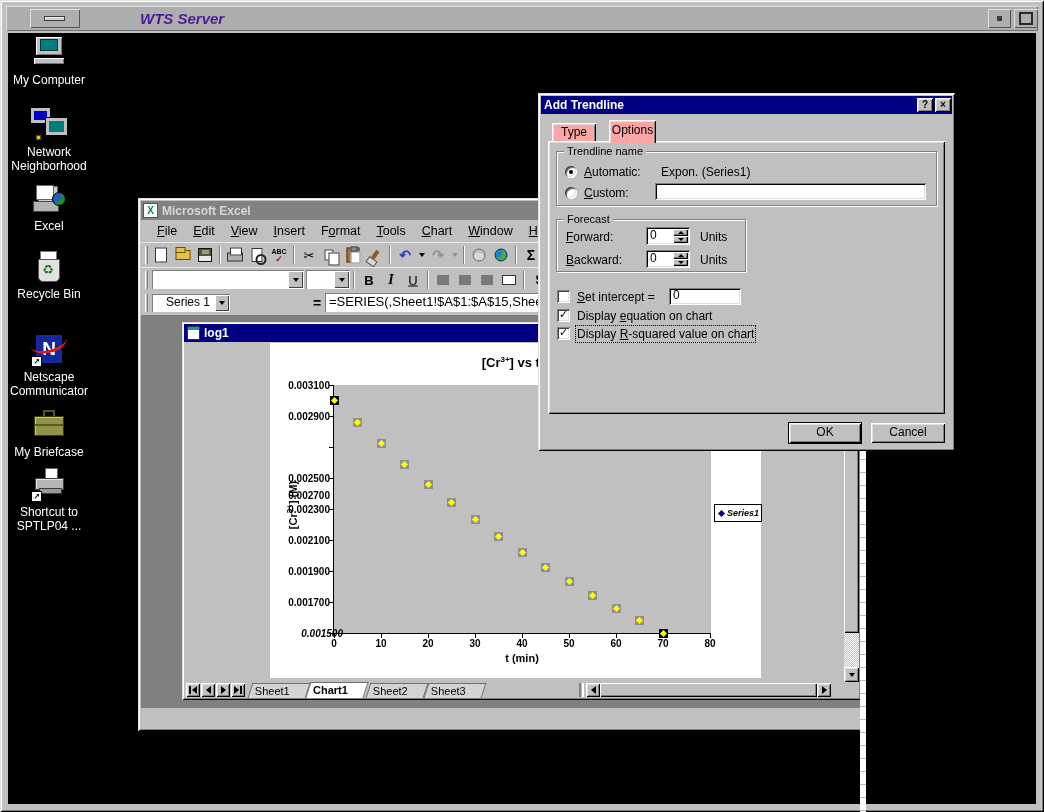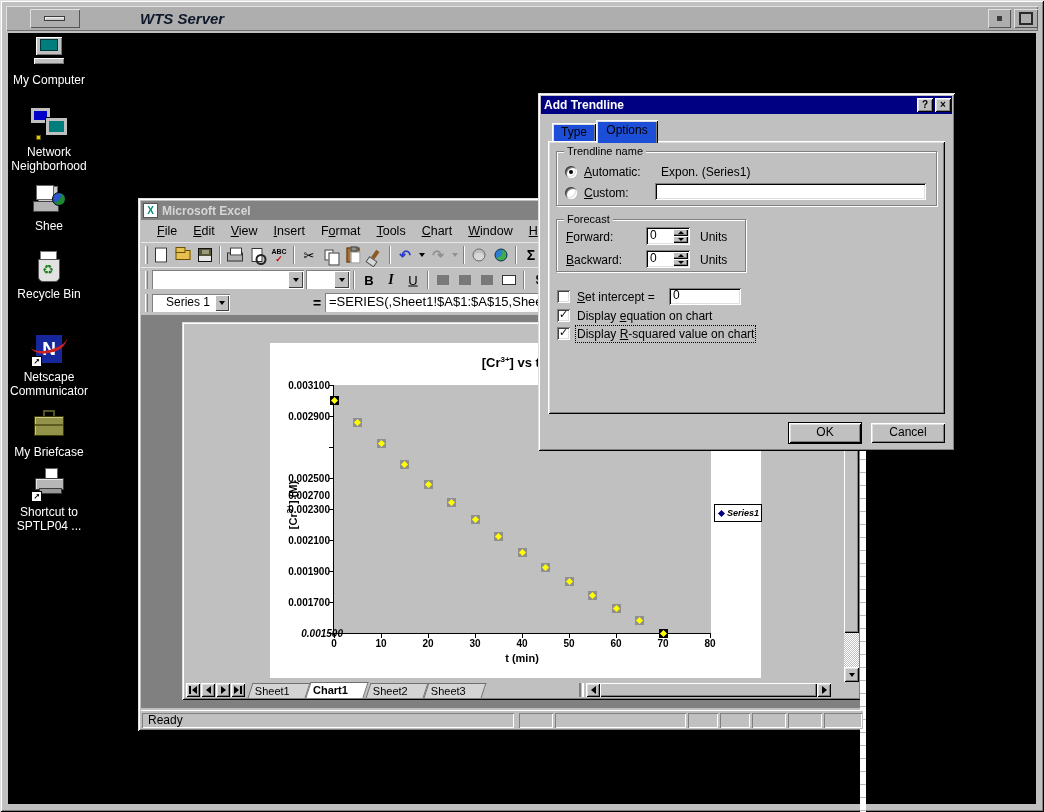--- a/index.html
+++ b/index.html
@@ -4,21 +4,21 @@
 <style>
   *{margin:0;padding:0;box-sizing:border-box}
   html,body{width:1044px;height:812px;background:#000}
   body{font-family:"Liberation Sans","DejaVu Sans",sans-serif;font-size:12px;color:#000;overflow:hidden}
   .abs{position:absolute}
   #stage{position:relative;width:1044px;height:812px;background:#b5b5b5}
   
   .bev-out{box-shadow:inset 1px 1px 0 #dfdfdf,inset -1px -1px 0 #000,inset 2px 2px 0 #fff,inset -2px -2px 0 #808080;background:#c0c0c0}
   
   #wts-titlebar{left:6px;top:6px;width:1032px;height:25px;background:#aeaeae;box-shadow:inset 1px 1px 0 #e0e0e0,inset -1px -1px 0 #6f6f6f}
-  #wts-title{left:134px;top:4px;font-size:15px;font-weight:bold;font-style:italic;color:#0f172a}
+  #wts-title{left:134px;top:4px;font-size:15px;font-weight:bold;font-style:italic;color:#4c1d95}
   .wtsbtn{top:3px;height:19px;background:#aeaeae;box-shadow:inset 1px 1px 0 #e0e0e0,inset -1px -1px 0 #555}
   #desktop{left:8px;top:33px;width:1028px;height:771px;background:#000}
   
   .dicon{left:4px;width:90px;text-align:center;color:#fff;line-height:14px;white-space:pre-line;cursor:default;z-index:5;position:absolute}
   .art{display:block;position:relative;width:36px;height:34px;margin:0 auto 3px}
   .art b{position:absolute;display:block}
   .badge{left:0;top:23px;width:11px;height:11px;background:#fff;border:1px solid #000;font-size:8px;line-height:9px;font-weight:bold;color:#000}
   .badge::before{content:"\2197"}
   .art-my-computer .l1{left:4px;top:0;width:28px;height:20px;background:#c0c0c0;border:1px solid #000;box-shadow:inset 1px 1px 0 #fff,inset -1px -1px 0 #777}
   .art-my-computer .l2{left:9px;top:3px;width:18px;height:12px;background:#007d7d;border:1px solid #003939}
@@ -143,21 +143,21 @@
   .tri-r2{width:0;height:0;border-top:4px solid transparent;border-bottom:4px solid transparent;border-left:5px solid #000}
   .stab{position:absolute;top:1px;height:15px;background:#d4d4d4;border:1px solid #707070;border-bottom:none;transform:skewX(-18deg);font-size:11px}
   .stab span{display:block;transform:skewX(18deg);padding:1px 4px;white-space:nowrap}
   .stab.active{background:#fff;font-weight:bold;z-index:3;top:0;height:16px}
   #ws-sliver{left:719px;top:119px;width:6px;height:384px;background:#fff;background-image:repeating-linear-gradient(#fff 0 12px,#b8b8b8 12px 13px)}
   
   #dlg{left:538px;top:93px;width:417px;height:358px;z-index:60}
   #dlg-titlebar{left:3px;top:3px;width:411px;height:18px;background:#000082;display:flex;align-items:center}
   #dlg-title{color:#fff;margin-left:3px}
   .capbtn{position:absolute;top:5px;width:16px;height:14px;background:#c0c0c0;box-shadow:inset 1px 1px 0 #fff,inset -1px -1px 0 #000,inset 2px 2px 0 #dfdfdf,inset -2px -2px 0 #808080;text-align:center;font-size:10px;font-weight:bold;line-height:13px}
-  .dtab{position:absolute;background:#1d4ed8;box-shadow:inset 1px 1px 0 #fff,inset -1px 0 0 #000,inset 2px 2px 0 #dfdfdf,inset -2px 0 0 #808080;text-align:center;font-size:12px}
+  .dtab{position:absolute;background:#fca5a5;box-shadow:inset 1px 1px 0 #fff,inset -1px 0 0 #000,inset 2px 2px 0 #dfdfdf,inset -2px 0 0 #808080;text-align:center;font-size:12px}
   #dlg-panel{left:10px;top:48px;width:397px;height:273px;background:#c0c0c0;box-shadow:inset 1px 1px 0 #fff,inset -1px -1px 0 #000,inset 2px 2px 0 #dfdfdf,inset -2px -2px 0 #808080}
   .grp{position:absolute;border:1px solid #808080;box-shadow:1px 1px 0 #fff,inset 1px 1px 0 #fff}
   .grplabel{position:absolute;background:#c0c0c0;padding:0 3px;font-size:11px;line-height:12px}
   .rad{position:absolute;width:12px;height:12px;border-radius:50%;background:#fff;box-shadow:inset 1px 1px 0 #404040,inset -1px -1px 0 #fff,inset 2px 2px 0 #808080,inset -2px -2px 0 #dfdfdf}
   .rad.on::after{content:"";position:absolute;left:4px;top:4px;width:4px;height:4px;border-radius:50%;background:#000}
   .cb{position:absolute;width:13px;height:13px;background:#fff;box-shadow:inset 1px 1px 0 #808080,inset -1px -1px 0 #fff,inset 2px 2px 0 #404040,inset -2px -2px 0 #dfdfdf}
   .cb.checked::after{content:"\2713";position:absolute;left:2px;top:-1px;font-size:11px;font-weight:bold}
   .dlbl{position:absolute;font-size:12px;white-space:nowrap}
   .dval{position:absolute;font-size:12px;white-space:nowrap}
   .dinput{position:absolute;background:#fff;box-shadow:inset 1px 1px 0 #808080,inset -1px -1px 0 #fff,inset 2px 2px 0 #000,inset -2px -2px 0 #dfdfdf;font-size:12px;line-height:15px;padding-left:4px}
@@ -314,20 +314,24 @@
         <span class="cbtn">
             <span class="tri-d"></span>
           </span>
       </div>
       <span id="equals-sign">=</span>
       <div id="formula-field">=SERIES(,Sheet1!$A$1:$A$15,Shee</div>
     </div>
     <div class="abs" id="xl-workspace">
 
       <div class="abs bev-out" id="log1">
+        <div class="abs" id="log1-titlebar">
+          <span class="sheeticon"></span>
+          <span class="titlebar-text" id="log1-title">log1</span>
+        </div>
         <div class="abs" id="log1-content">
           <div id="chart-sheet">
             <div id="chart-title">[Cr<sup>3+</sup>] vs time</div>
             <div id="y-title">[Cr<sup>3+</sup>] (M)</div>
             <div id="x-title">t (min)</div>
             <div id="plot-area"></div>
             <div class="axis" style="left:63px;top:42px;width:1px;height:250px"></div>
             <div class="axis" style="left:63px;top:290px;width:378px;height:1px"></div>
             <div id="yticks">
                 <div class="ylab" style="left: 2px; top: 37px;">0.003100</div>
@@ -440,43 +444,31 @@
             <div class="abs" style="left:14px;top:0;width:217px;height:14px;background:#c0c0c0;box-shadow:inset 1px 1px 0 #fff,inset -1px -1px 0 #000,inset -2px -2px 0 #808080"></div>
             <div class="sbarbtn" style="left:231px;top:0;width:14px;height:14px">
                 <span class="tri-r"></span>
               </div>
           </div>
 
         </div>
       </div>
       <div class="abs" id="ws-sliver"></div>
     </div>
-    <div class="abs" id="xl-statusbar">
-      <div class="pane" style="left:1px;width:372px"><span>Ready</span></div>
-      <div id="statuspanes">
-          <div class="pane" style="left: 378px; width: 34px;"></div>
-          <div class="pane" style="left: 414px; width: 131px;"></div>
-          <div class="pane" style="left: 547px; width: 30px;"></div>
-          <div class="pane" style="left: 579px; width: 30px;"></div>
-          <div class="pane" style="left: 611px; width: 34px;"></div>
-          <div class="pane" style="left: 647px; width: 34px;"></div>
-          <div class="pane" style="left: 683px; width: 38px;"></div>
-        </div>
-    </div>
   </div>
 
   <div class="abs bev-out" id="dlg">
     <div class="abs" id="dlg-titlebar">
       <span class="titlebar-text" id="dlg-title">Add Trendline</span>
     </div>
     <div class="capbtn" style="left:379px"><span>?</span></div>
     <div class="capbtn" style="left:397px"><span>×</span></div>
 
     <div class="dtab" style="left:14px;top:30px;width:44px;height:19px;line-height:19px"><span>Type</span></div>
-    <div class="dtab" style="left:58px;top:27px;width:62px;height:23px;line-height:21px;z-index:2"><span>Options</span></div>
+    <div class="dtab" style="left:71px;top:27px;width:47px;height:23px;line-height:21px;z-index:2"><span>Options</span></div>
     <div class="abs" id="dlg-panel">
 
       <div class="grp" style="left:8px;top:10px;width:381px;height:55px"></div>
       <div class="grplabel" style="left:16px;top:4px">Trendline name</div>
       <div class="rad on" style="left:17px;top:25px"></div>
       <div class="dlbl" style="left:36px;top:24px"><u>A</u>utomatic:</div>
       <div class="dval" style="left:113px;top:24px">Expon. (Series1)</div>
       <div class="rad" style="left:17px;top:46px"></div>
       <div class="dlbl" style="left:36px;top:45px"><u>C</u>ustom:</div>
       <div class="dinput" style="left:107px;top:42px;width:271px;height:17px"></div>
@@ -513,20 +505,20 @@
       <div class="dlbl" style="left:29px;top:168px">Display <u>e</u>quation on chart</div>
       <div class="cb checked" style="left:9px;top:186px"></div>
       <div class="dlbl focus-dotted" style="left:29px;top:186px">Display <u>R</u>-squared value on chart</div>
     </div>
     <div class="btn95 default" style="left:251px;top:330px;width:72px;height:20px"><span>OK</span></div>
     <div class="btn95" style="left:333px;top:330px;width:74px;height:20px"><span>Cancel</span></div>
   </div>
 <div class="dicon" style="top: 108px;"><span class="art art-network-neighborhood"><b class="l1"></b><b class="l2"></b><b class="l3"></b></span><div class="dlabel">Network
 Neighborhood</div></div>
     <div class="dicon" style="top: 36px;"><span class="art art-my-computer"><b class="l1"></b><b class="l2"></b><b class="l3"></b></span><div class="dlabel">My Computer</div></div>
-    <div class="dicon" style="top: 182px;"><span class="art art-inbox"><b class="l1"></b><b class="l2"></b><b class="l3"></b></span><div class="dlabel">Shee</div></div>
+    <div class="dicon" style="top: 182px;"><span class="art art-inbox"><b class="l1"></b><b class="l2"></b><b class="l3"></b></span><div class="dlabel">Excel</div></div>
     <div class="dicon" style="top: 250px;"><span class="art art-recycle-bin"><b class="l1"></b><b class="l2"></b><b class="l3"></b></span><div class="dlabel">Recycle Bin</div></div>
     <div class="dicon" style="top: 333px;"><span class="art art-netscape-communicator"><b class="l1"></b><b class="l2"></b><b class="l3"></b><b class="badge"></b></span><div class="dlabel">Netscape
 Communicator</div></div>
     <div class="dicon" style="top: 408px;"><span class="art art-my-briefcase"><b class="l1"></b><b class="l2"></b><b class="l3"></b></span><div class="dlabel">My Briefcase</div></div>
     <div class="dicon" style="top: 468px;"><span class="art art-shortcut-sptlp04"><b class="l1"></b><b class="l2"></b><b class="l3"></b><b class="badge"></b></span><div class="dlabel">Shortcut to
 SPTLP04 ...</div></div>
   </div>
 
 </body></html>

